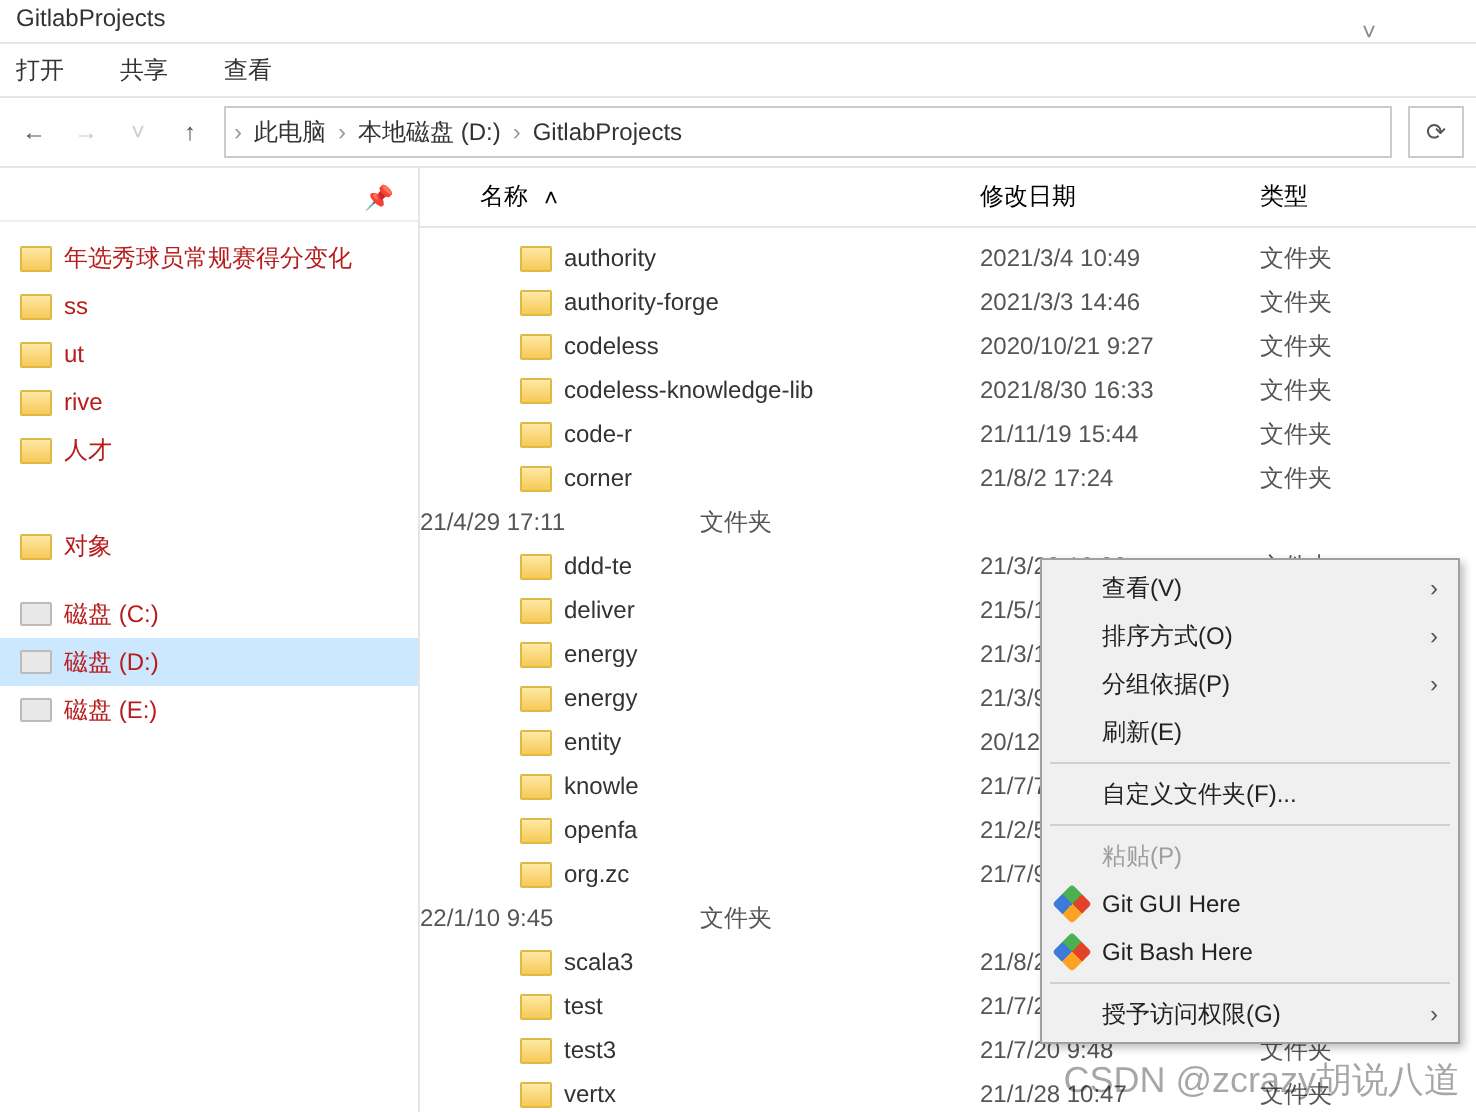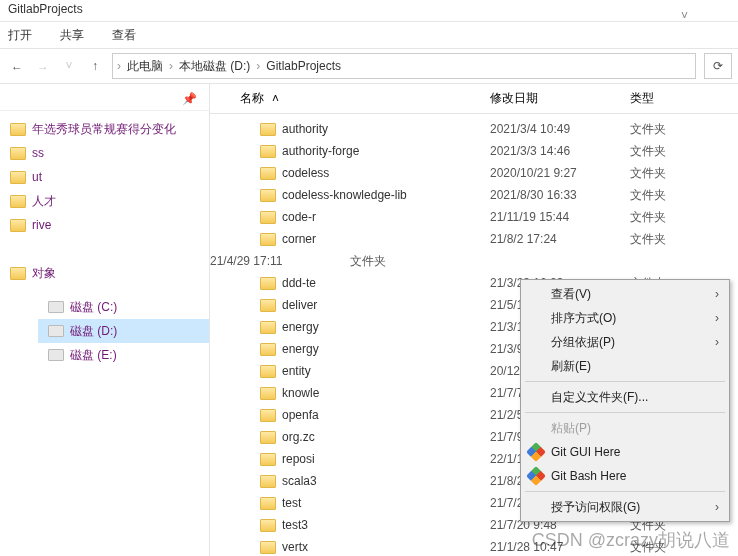--- a/index.html
+++ b/index.html
@@ -11,23 +11,23 @@
 .nav-arrows { display: flex; align-items: center; gap: 4px; margin-right: 6px; }
 .nav-btn { width: 22px; height: 22px; display: flex; align-items: center; justify-content: center; color: #555; }
 .nav-btn.disabled { color: #ccc; }
 .breadcrumb { flex: 1; height: 26px; border: 1px solid #ccc; display: flex; align-items: center; padding: 0 4px; gap: 2px; background: #fff; }
 .breadcrumb .crumb { padding: 0 4px; color: #333; }
 .breadcrumb .sep { color: #999; }
 .refresh-btn { width: 28px; height: 26px; border: 1px solid #ccc; margin-left: 8px; display: flex; align-items: center; justify-content: center; color: #555; }
 .content { display: flex; height: calc(556px - 22px - 26px - 36px); }
 .sidebar { width: 210px; border-right: 1px solid #e5e5e5; padding-top: 4px; overflow: hidden; }
 .side-header { display: flex; justify-content: flex-end; padding: 4px 12px; color: #666; border-bottom: 1px solid #eee; margin-bottom: 6px; }
-.side-item { height: 24px; display: flex; align-items: center; padding: 0 10px; gap: 6px; color: #701a75; white-space: nowrap; overflow: hidden; }
+.side-item { height: 24px; display: flex; align-items: center; padding: 0 10px; gap: 6px; color: #b91c1c; white-space: nowrap; overflow: hidden; }
 .side-item.selected { background: #cce8ff; }
-.side-group { margin-top: 10px; padding-left: 38px; }
+.side-group { margin-top: 10px; }
 .main { flex: 1; position: relative; }
 .cols { display: flex; height: 30px; align-items: center; border-bottom: 1px solid #e5e5e5; color: #000000; }
 .col-name { width: 280px; padding-left: 30px; display: flex; align-items: center; gap: 8px; }
 .col-date { width: 140px; }
 .col-type { flex: 1; }
 .filelist { padding-top: 4px; }
 .filerow { display: flex; height: 22px; align-items: center; }
 .filerow .fname { width: 280px; padding-left: 50px; display: flex; align-items: center; gap: 6px; color: #333; white-space: nowrap; overflow: hidden; }
 .filerow .fdate { width: 140px; color: #555; }
 .filerow .ftype { flex: 1; color: #555; }
@@ -89,25 +89,25 @@
         <div class="side-item">
           <span class="folder-icon"></span>
           <span>ss</span>
         </div>
         <div class="side-item">
           <span class="folder-icon"></span>
           <span>ut</span>
         </div>
         <div class="side-item">
           <span class="folder-icon"></span>
+          <span>rive</span>
+        </div>
+        <div class="side-item">
+          <span class="folder-icon"></span>
           <span>人才</span>
-        </div>
-        <div class="side-item">
-          <span class="folder-icon"></span>
-          <span>rive</span>
         </div>
         <div class="side-item">&nbsp;</div>
         <div class="side-item">
           <span class="folder-icon"></span>
           <span>对象</span>
         </div>
       </div>
     <div class="side-group" id="side-drives">
         <div class="side-item">
           <span class="drive-icon"></span>
@@ -243,24 +243,20 @@
         </div>
         <div class="filerow">
           <div class="fname">
             <span class="folder-icon"></span>
             <span>org.zc</span>
           </div>
           <div class="fdate">21/7/9 23:08</div>
           <div class="ftype">文件夹</div>
         </div>
         <div class="filerow">
-          <div class="fname">
-            <span class="folder-icon"></span>
-            <span>reposi</span>
-          </div>
           <div class="fdate">22/1/10 9:45</div>
           <div class="ftype">文件夹</div>
         </div>
         <div class="filerow">
           <div class="fname">
             <span class="folder-icon"></span>
             <span>scala3</span>
           </div>
           <div class="fdate">21/8/2 17:18</div>
           <div class="ftype">文件夹</div>

